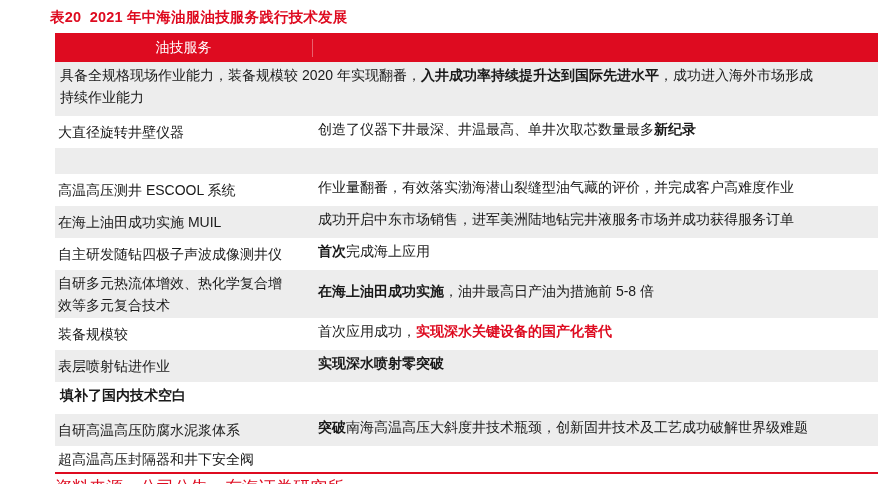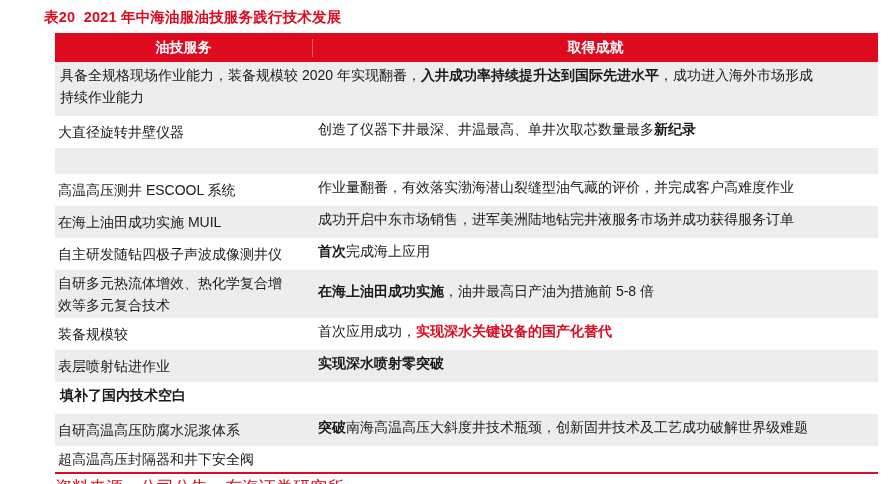--- a/index.html
+++ b/index.html
@@ -11,31 +11,31 @@
   html,body{margin:0;padding:0;}
   body{
     width:889px;height:484px;
     background:#ffffff;
     font-family:"Liberation Sans","DejaVu Sans",sans-serif;
     color:var(--text);
     position:relative;
     overflow:hidden;
   }
   .title{
-    position:absolute;left:44px;top:8px;
+    position:absolute;left:50px;top:8px;
     font-size:14.5px;font-weight:bold;color:var(--red);
     letter-spacing:.2px;white-space:pre;
   }
   .table{
     position:absolute;left:55px;top:33px;width:823px;
   }
   .thead{
     display:flex;align-items:center;
     background:var(--red);color:var(--header-text);
-    font-weight:bold;font-size:14px;height:29px;
+    font-weight:normal;font-size:14px;height:29px;
   }
   .thead .h1{
     width:258px;box-sizing:border-box;text-align:center;
     border-right:1px solid rgba(255,255,255,.35);
   }
   .thead .h2{flex:1;text-align:center;}
   .tbody{font-size:14px;}
   .row{display:flex;align-items:center;min-height:26px;}
   .row:nth-child(odd){background:var(--stripe);}
   .cell{line-height:22px;box-sizing:border-box;}
@@ -49,21 +49,20 @@
   }
 </style>
 </head>
 <body>
 
 <div class="title">表20  2021 年中海油服油技服务践行技术发展</div>
 
 <div class="table">
   <div class="thead">
     <div class="h1">油技服务</div>
-    <div class="h2">取得成就</div>
   </div>
   <div class="tbody">
       <div class="row">
         <div class="cell achievement"><span class="seg">具备全规格现场作业能力，装备规模较 2020 年实现翻番，</span><span class="seg b">入井成功率持续提升达到国际先进水平</span><span class="seg">，成功进入海外市场形成持续作业能力</span></div>
       </div>
       <div class="row">
         <div class="cell service">大直径旋转井壁仪器</div>
         <div class="cell achievement"><span class="seg">创造了仪器下井最深、井温最高、单井次取芯数量最多</span><span class="seg b">新纪录</span></div>
       </div>
       <div class="row">

